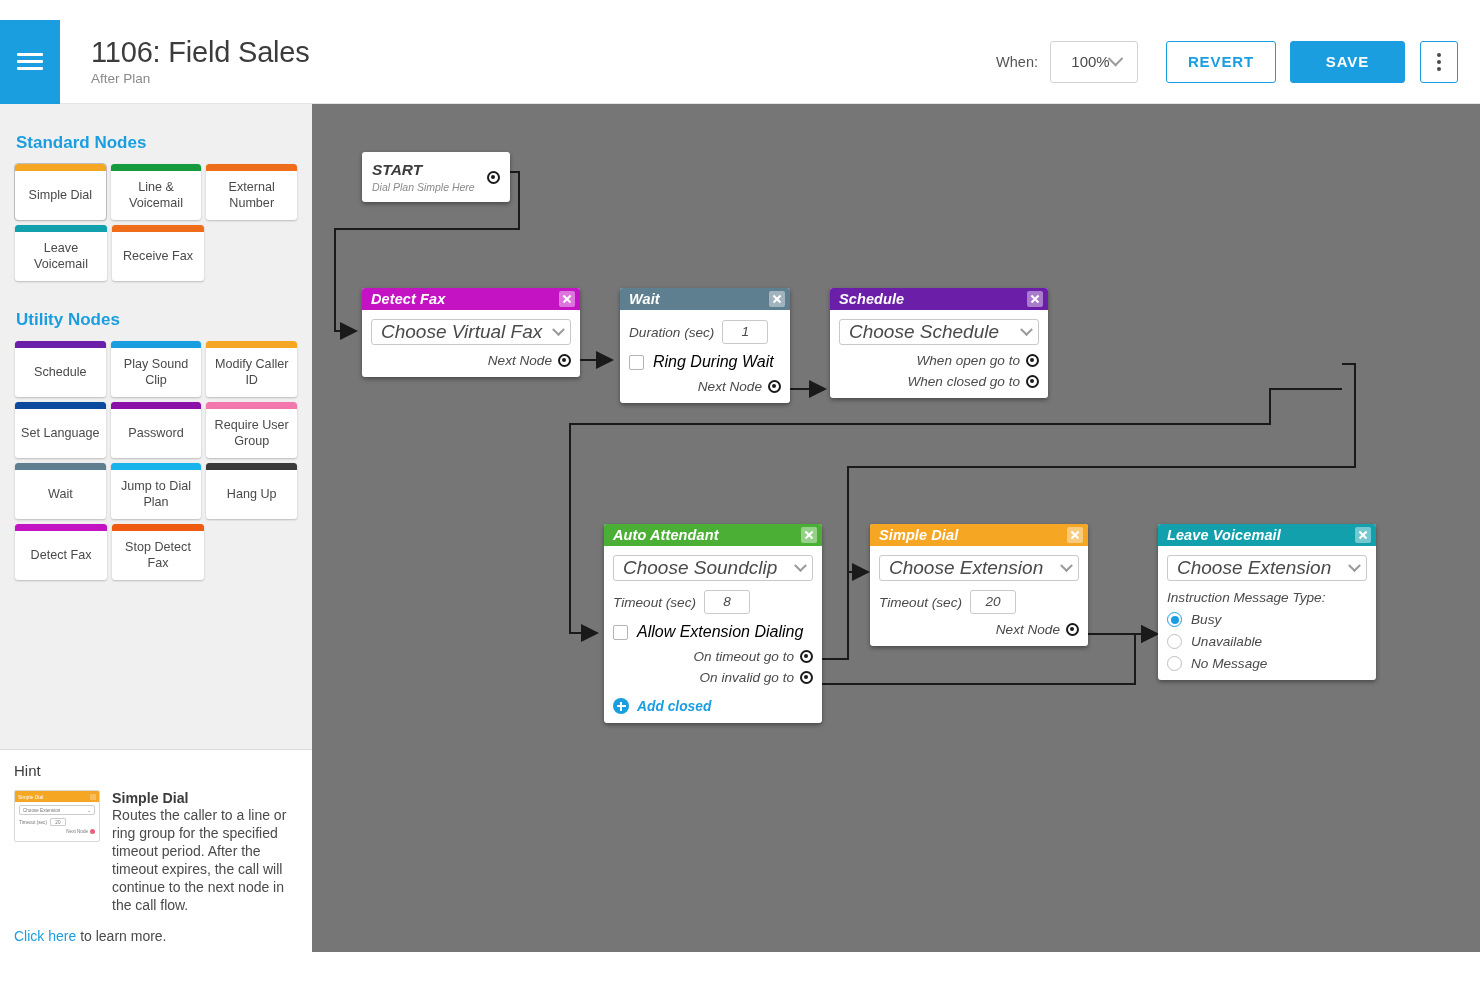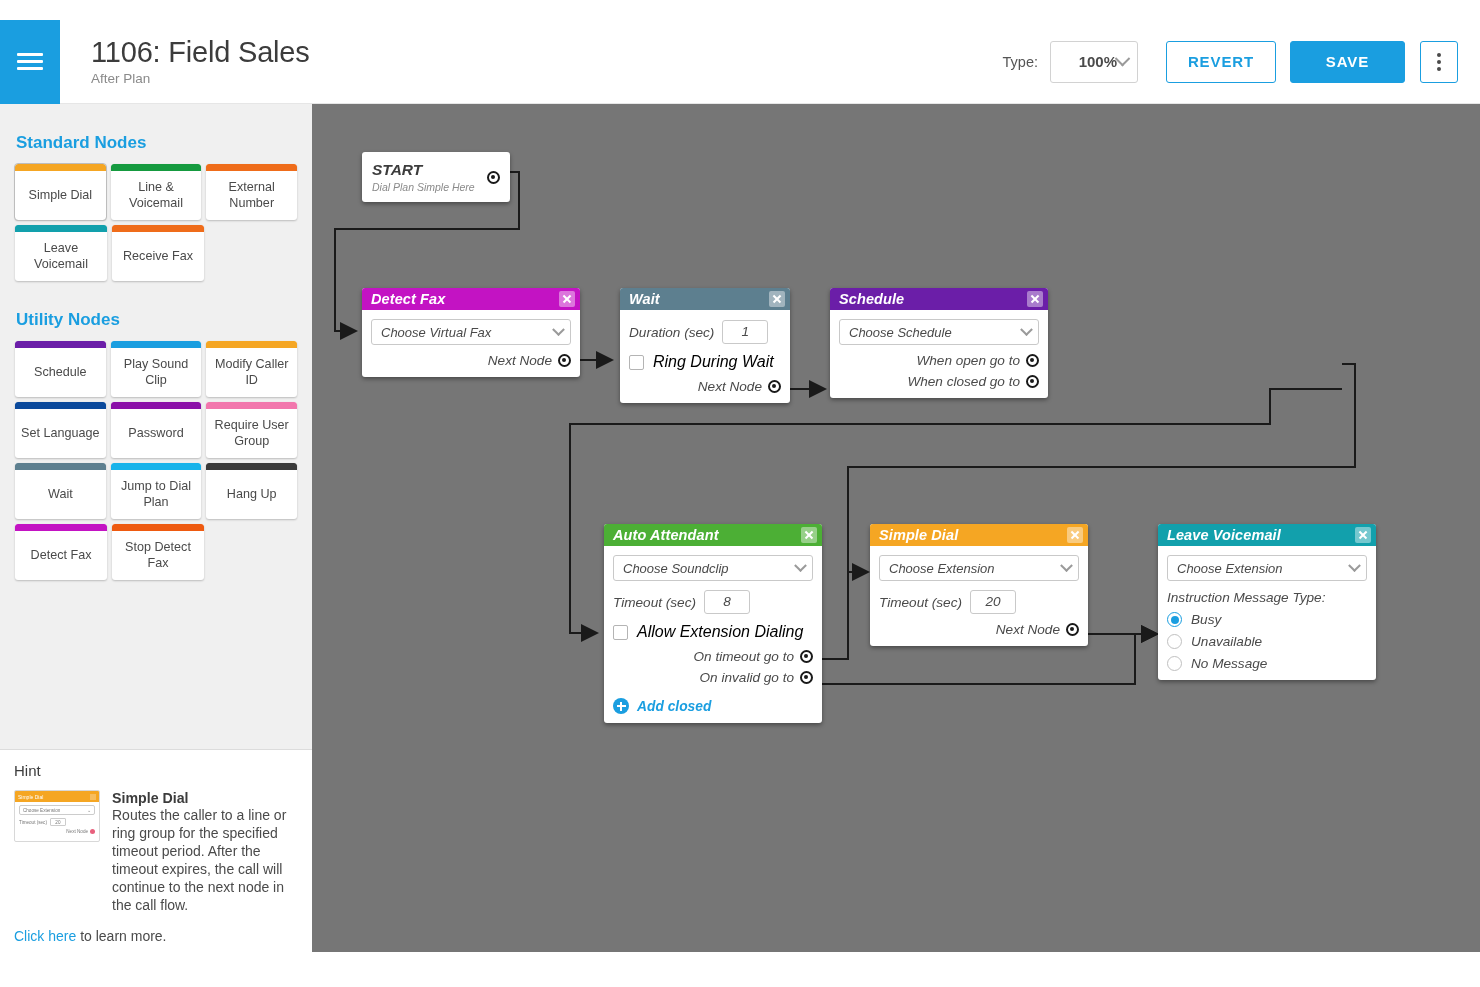--- a/index.html
+++ b/index.html
@@ -31,22 +31,22 @@
   #title {
     font-size:29px; color:#3c3c3c; font-weight:400; line-height:1.05;
     letter-spacing:-0.2px;
   }
   #subtitle { font-size:13.5px; color:#8a8a8a; margin-top:4px; }
 
   #hdr-right { display:flex; align-items:center; gap:0; padding-right:22px; }
   #zoom-label { font-size:14.5px; color:#555; margin-right:12px; }
   #zoom-select {
     width:88px; height:42px; border:1px solid #d2d2d2; border-radius:3px;
-    background:#fff; display:flex; align-items:center; justify-content:flex-end;
-    padding:0 9px 0 13px; cursor:pointer;font-weight:bold;
+    background:#fff; display:flex; align-items:center; justify-content:center;
+    padding:0 9px 0 13px; cursor:pointer;
   }
   #zoom-value { font-size:15px; color:#4a4a4a; }
   .chev {
     width:11px; height:11px; border-right:2px solid #9a9a9a; border-bottom:2px solid #9a9a9a;
     transform:rotate(45deg) translate(-2px,-2px);
   }
   .btn {
     height:42px; border-radius:3px; display:flex; align-items:center;
     justify-content:center; font-size:15px; letter-spacing:0.9px; cursor:pointer;
     font-weight:600;
@@ -157,21 +157,21 @@
     background:#fff;
   }
   .fx:before { transform:rotate(45deg); }
   .fx:after  { transform:rotate(-45deg); }
   .fbody { padding:9px 9px 9px 9px; }
   .fsel {
     height:26px; border:1px solid #c9c9c9; border-radius:3px; background:#fff;
     display:flex; align-items:center; justify-content:space-between;
     padding:0 7px 0 9px; cursor:pointer;
   }
-  .fsel span { font-size:13px; color:#4a4a4a; }
+  .fsel span { font-size:19px; color:#4a4a4a; }
   .fchev {
     width:9px; height:9px; border-right:2px solid #9a9a9a; border-bottom:2px solid #9a9a9a;
     transform:rotate(45deg) translate(-2px,-2px);
   }
   .frow { display:flex; align-items:center; margin-top:9px; }
   .frow .flabel { font-size:13.6px; color:#4a4a4a; }
   .fnum {
     width:46px; height:24px; border:1px solid #c9c9c9; border-radius:3px;
     font-size:13.6px; color:#4a4a4a; text-align:center; line-height:22px;
     margin-left:8px; background:#fff; cursor:text;
@@ -240,21 +240,21 @@
       <span></span>
         <span></span>
         <span></span>
     </div>
   </div>
   <div id="titlewrap">
     <div id="title">1106: Field Sales</div>
     <div id="subtitle">After Plan</div>
   </div>
   <div id="hdr-right">
-    <div id="zoom-label">Type:</div>
+    <div id="zoom-label">When:</div>
     <div id="zoom-select">
       <div id="zoom-value">100%</div>
       <div class="chev"></div>
     </div>
     <div class="btn" id="revert-btn">REVERT</div>
     <div class="btn" id="save-btn">SAVE</div>
     <div class="btn" id="more-btn">
       <i></i>
       <i></i>
       <i></i>

